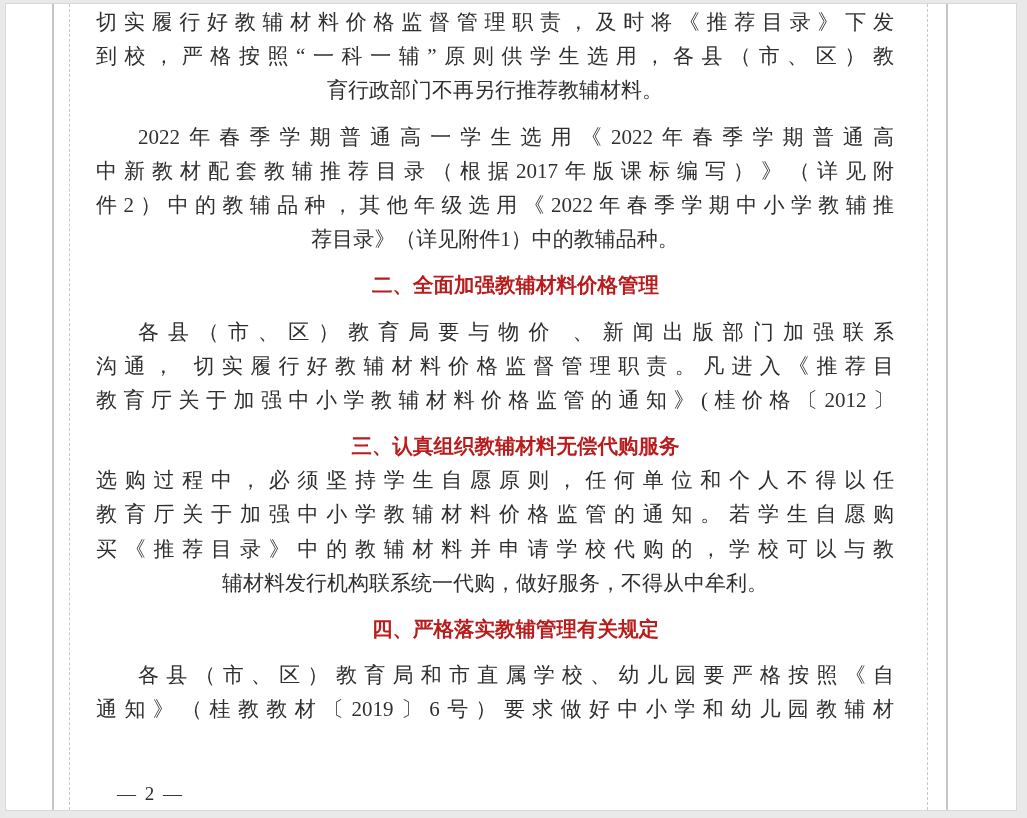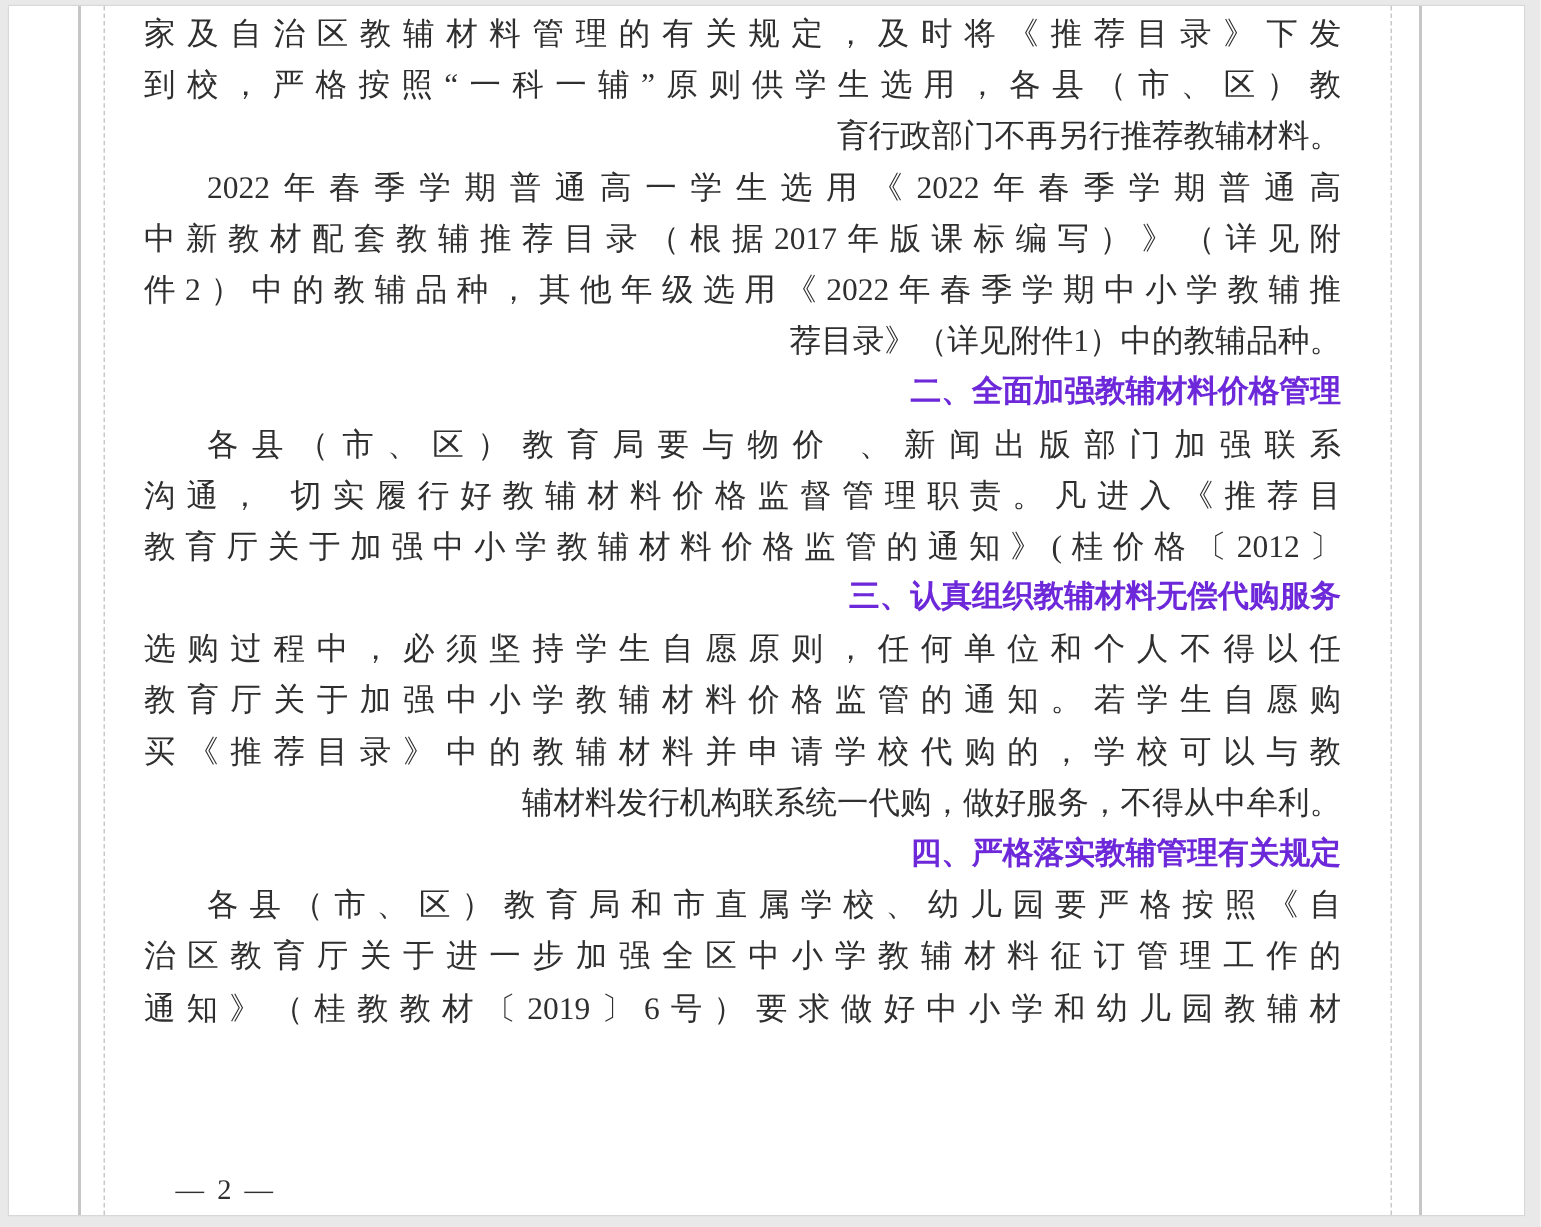--- a/index.html
+++ b/index.html
@@ -40,32 +40,32 @@
     width: 798px;
     color: #2f2f2f;
   }
 
   .line {
     height: 34.2px;
     line-height: 34.2px;
     font-size: 21px;
     white-space: nowrap;
     overflow: visible;
-    text-align: right;
+    text-align: center;
   }
   .line.just {
     white-space: normal;
     text-align: justify;
     text-align-last: justify;
     text-justify: inter-character;
   }
-  .line.indent { text-indent: 2em; }
+  .line.indent { text-indent: 2em; margin-top: 12px; }
   .line.bold {
     font-weight: bold;
-    color: #6d28d9;
+    color: #b91c1c;
     font-family: "Liberation Sans", "DejaVu Sans", sans-serif;
     font-size: 20.5px;
   }
 
   .pagenum {
     position: absolute;
     left: 111px;
     top: 779px;
     font-size: 19px;
     letter-spacing: 2px;
@@ -76,37 +76,36 @@
 <body>
 
 <div class="viewer">
   <div class="page">
     <div class="guide solid g-left-solid"></div>
     <div class="guide dashed g-left-dashed"></div>
     <div class="guide dashed g-right-dashed"></div>
     <div class="guide solid g-right-solid"></div>
 
     <div class="textblock" id="textblock">
-        <div class="line just">家及自治区教辅材料管理的有关规定，及时将《推荐目录》下发</div>
+        <div class="line just">切实履行好教辅材料价格监督管理职责，及时将《推荐目录》下发</div>
         <div class="line just">到校，严格按照“一科一辅”原则供学生选用，各县（市、区）教</div>
         <div class="line">育行政部门不再另行推荐教辅材料。</div>
         <div class="line indent just">2022年春季学期普通高一学生选用《2022年春季学期普通高</div>
         <div class="line just">中新教材配套教辅推荐目录（根据2017年版课标编写）》（详见附</div>
         <div class="line just">件2）中的教辅品种，其他年级选用《2022年春季学期中小学教辅推</div>
         <div class="line">荐目录》（详见附件1）中的教辅品种。</div>
         <div class="line bold indent">二、全面加强教辅材料价格管理</div>
         <div class="line indent just">各县（市、区）教育局要与物价 、新闻出版部门加强联系</div>
         <div class="line just">沟通， 切实履行好教辅材料价格监督管理职责。凡进入《推荐目</div>
         <div class="line just">教育厅关于加强中小学教辅材料价格监管的通知》(桂价格〔2012〕</div>
         <div class="line bold indent">三、认真组织教辅材料无偿代购服务</div>
         <div class="line just">选购过程中，必须坚持学生自愿原则，任何单位和个人不得以任</div>
         <div class="line just">教育厅关于加强中小学教辅材料价格监管的通知。若学生自愿购</div>
         <div class="line just">买《推荐目录》中的教辅材料并申请学校代购的，学校可以与教</div>
         <div class="line">辅材料发行机构联系统一代购，做好服务，不得从中牟利。</div>
         <div class="line bold indent">四、严格落实教辅管理有关规定</div>
         <div class="line indent just">各县（市、区）教育局和市直属学校、幼儿园要严格按照《自</div>
-        <div class="line just">治区教育厅关于进一步加强全区中小学教辅材料征订管理工作的</div>
         <div class="line just">通知》（桂教教材〔2019〕6号）要求做好中小学和幼儿园教辅材</div>
       </div>
 
     <div class="pagenum">— 2 —</div>
   </div>
 </div>
 
 </body></html>

